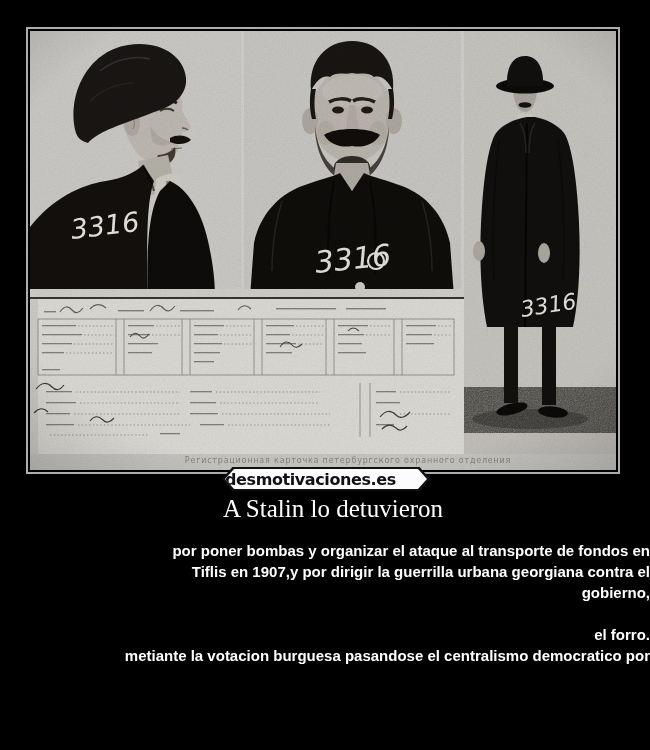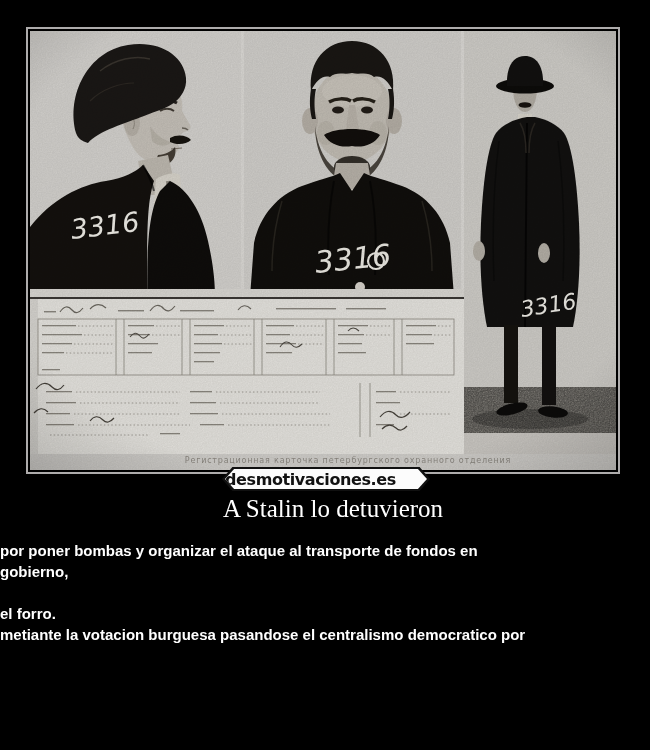--- a/index.html
+++ b/index.html
@@ -25,21 +25,21 @@
   .ribbon-text {
     font-family:"DejaVu Sans", sans-serif; font-size:16px; font-weight:bold;
     color:#121212; letter-spacing:-0.4px;
   }
   .title {
     position:absolute; top:486px; left:8px; width:650px; margin:0; text-align:center;
     font-family:"Liberation Serif", serif; font-weight:normal; font-size:25px;
     line-height:46px; color:#ffffff;
   }
   .captions {
-    position:absolute; top:540px; left:0; width:650px; text-align:left;
+    position:absolute; top:540px; left:0; width:650px; text-align:right;
     color:#ffffff; font-weight:bold; font-size:15px;
   }
   .cap-line { line-height:21px; min-height:21px; }
 </style>
 </head>
 <body>
 
 <div class="poster">
 
   <div class="frame">
@@ -288,19 +288,20 @@
     <div class="ribbon-outline"></div>
     <div class="ribbon">
       <span class="ribbon-text">desmotivaciones.es</span>
     </div>
   </div>
 
   <h1 class="title">A Stalin lo detuvieron</h1>
 
   <div class="captions">
     <div class="cap-line">por poner bombas y organizar el ataque al transporte de fondos en</div>
+    <div class="cap-line">Tiflis en 1907,y por dirigir la guerrilla urbana georgiana contra el</div>
     <div class="cap-line">gobierno,</div>
     <div class="cap-line"></div>
     <div class="cap-line">el forro.</div>
     <div class="cap-line">metiante la votacion burguesa pasandose el centralismo democratico por</div>
   </div>
 
 </div>
 
 </body></html>

